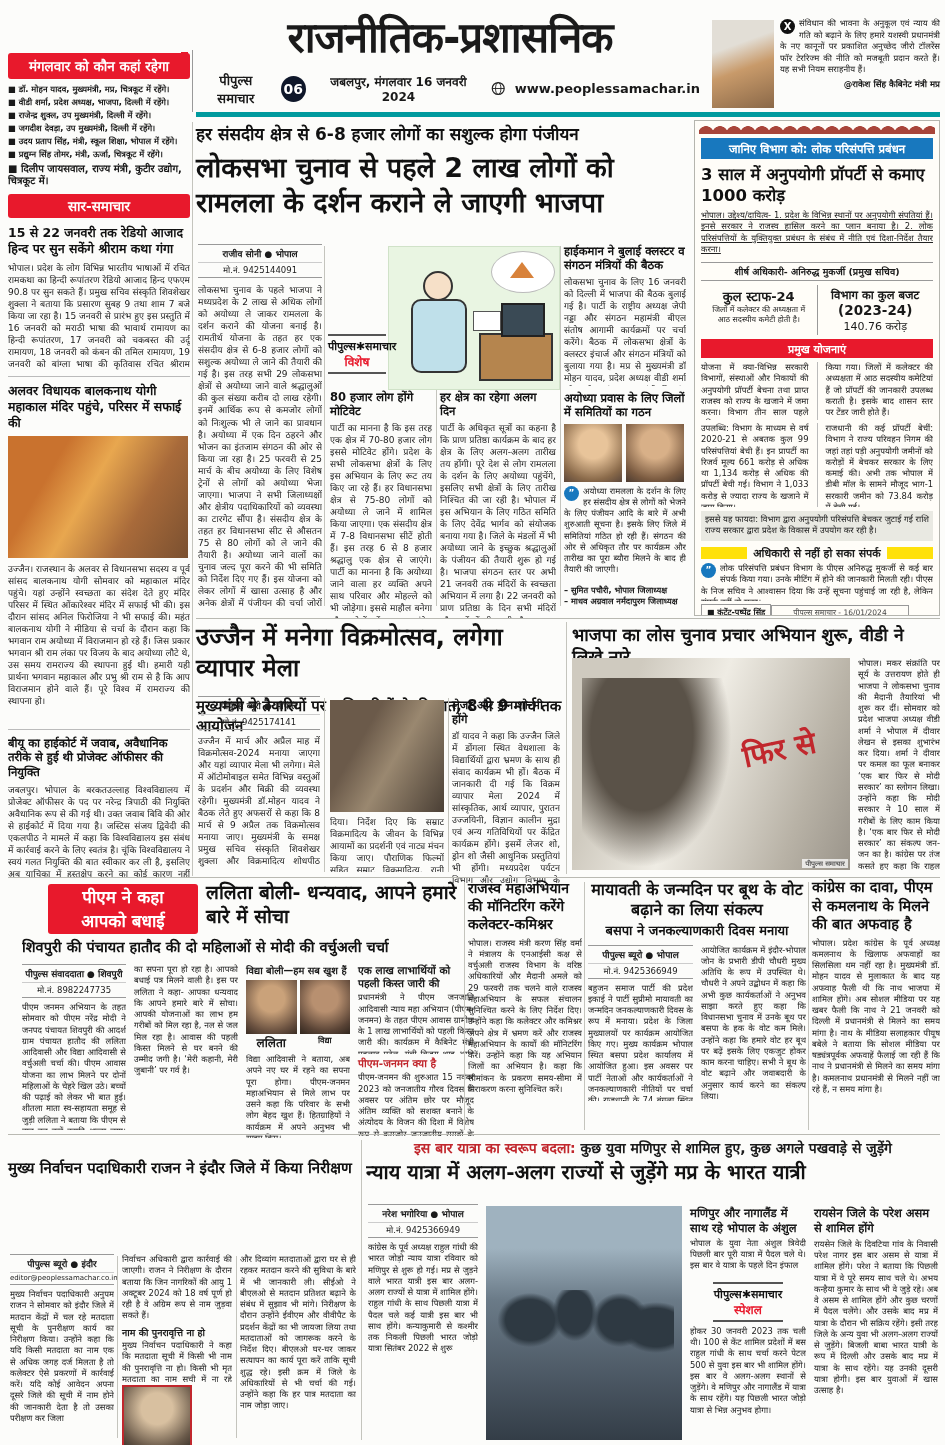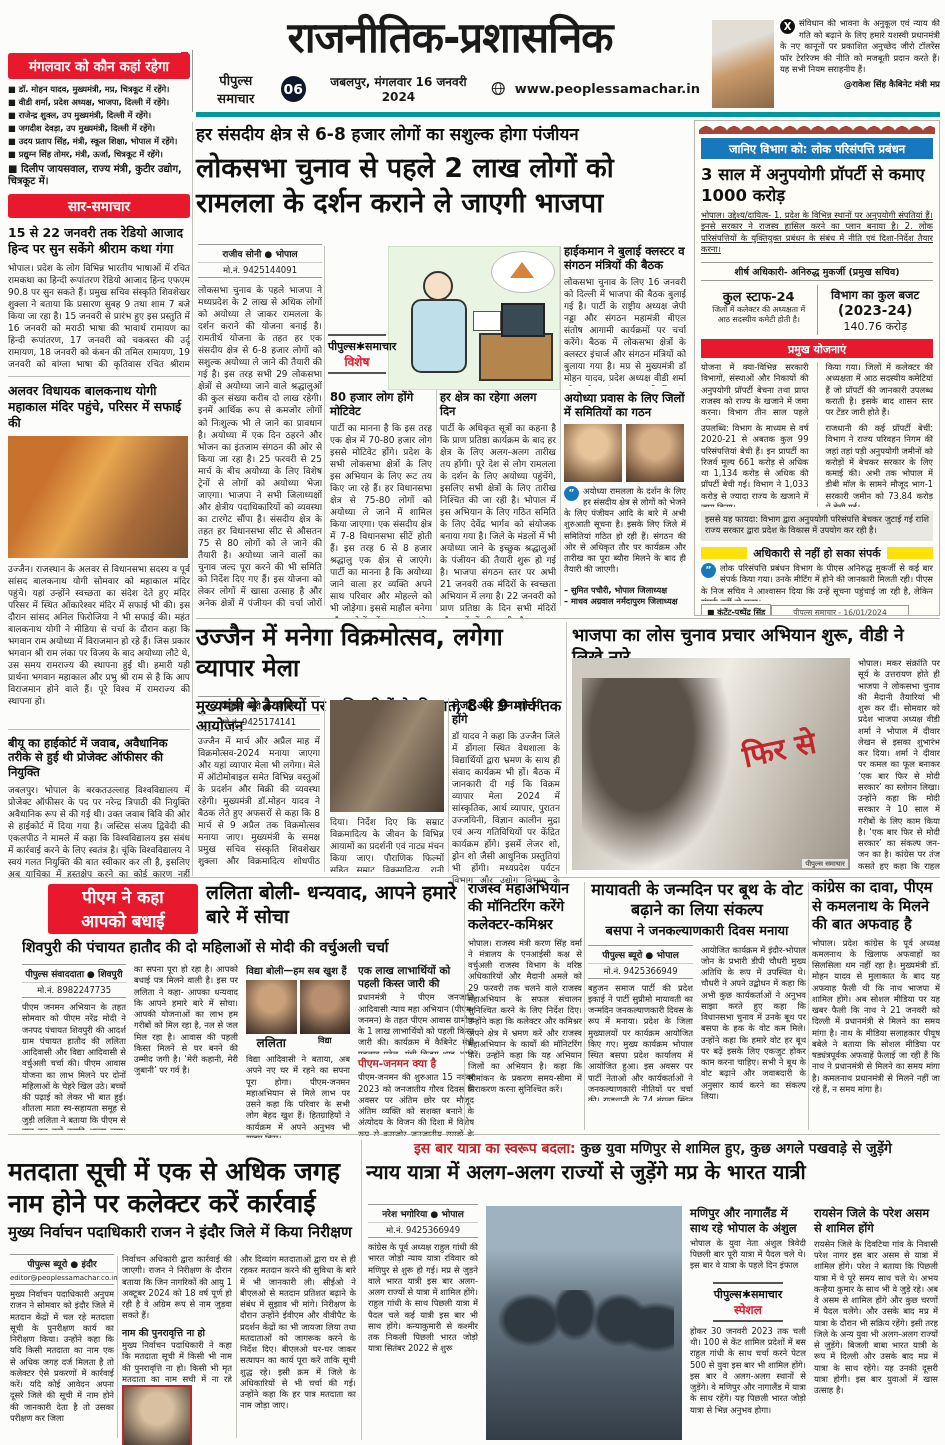--- a/index.html
+++ b/index.html
@@ -254,21 +254,20 @@
 
   <div class="abs" style="left:812px;top:878px;width:128px;height:256px;">
     <div class="headline" style="font-size:14.5px;">कांग्रेस का दावा, पीएम से कमलनाथ के मिलने की बात अफवाह है</div>
     <div class="body85 clip" style="margin-top:4px;height:188px;">भोपाल। प्रदेश कांग्रेस के पूर्व अध्यक्ष कमलनाथ के खिलाफ अफवाहों का सिलसिला थम नहीं रहा है। मुख्यमंत्री डॉ. मोहन यादव से मुलाकात के बाद यह अफवाह फैली थी कि नाथ भाजपा में शामिल होंगे। अब सोशल मीडिया पर यह खबर फैली कि नाथ ने 21 जनवरी को दिल्ली में प्रधानमंत्री से मिलने का समय मांगा है। नाथ के मीडिया सलाहकार पीयूष बबेले ने बताया कि सोशल मीडिया पर षड्यंत्रपूर्वक अफवाहें फैलाई जा रही हैं कि नाथ ने प्रधानमंत्री से मिलने का समय मांगा है। कमलनाथ प्रधानमंत्री से मिलने नहीं जा रहे हैं, न समय मांगा है।</div>
   </div>
   <div class="rule-v" style="left:808px;top:882px;height:248px;"></div>
 
   <div class="rule-h" style="left:8px;top:1134px;width:932px;"></div>
 
   <div class="abs" style="left:8px;top:1156px;width:350px;height:288px;">
-    <div class="headline" style="font-size:25px;">मतदाता सूची में एक से अधिक जगह नाम होने पर कलेक्टर करें कार्रवाई</div>
     <div class="headline" style="font-size:15px;margin-top:3px;">मुख्य निर्वाचन पदाधिकारी राजन ने इंदौर जिले में किया निरीक्षण</div>
     <div class="abs" style="left:2px;top:98px;width:104px;">
       <div class="byline"><span class="nm">पीपुल्स ब्यूरो ● इंदौर</span><div class="ph" style="font-size:7px;">editor@peoplessamachar.co.in</div></div>
       <div class="body85 clip" style="margin-top:4px;height:144px;">मुख्य निर्वाचन पदाधिकारी अनुपम राजन ने सोमवार को इंदौर जिले में मतदान केंद्रों में चल रहे मतदाता सूची के पुनरीक्षण कार्य का निरीक्षण किया। उन्होंने कहा कि यदि किसी मतदाता का नाम एक से अधिक जगह दर्ज मिलता है तो कलेक्टर ऐसे प्रकरणों में कार्रवाई करें। यदि कोई आवेदन अपना दूसरे जिले की सूची में नाम होने की जानकारी देता है तो उसका परीक्षण कर जिला</div>
     </div>
     <div class="abs" style="left:114px;top:98px;width:110px;">
       <div class="body85 clip" style="height:70px;">निर्वाचन अधिकारी द्वारा कार्रवाई की जाएगी। राजन ने निरीक्षण के दौरान बताया कि जिन नागरिकों की आयु 1 अक्टूबर 2024 को 18 वर्ष पूर्ण हो रही है वे अग्रिम रूप से नाम जुड़वा सकते हैं।</div>
       <div class="b" style="font-size:9.5px;margin-top:2px;">नाम की पुनरावृत्ति ना हो</div>
       <div class="body85 clip" style="height:42px;margin-top:1px;">मुख्य निर्वाचन पदाधिकारी ने कहा कि मतदाता सूची में किसी भी नाम की पुनरावृत्ति ना हो। किसी भी मृत मतदाता का नाम सूची में ना रहे इसका ध्यान रखा जाए।</div>
       <div style="width:66px;height:62px;margin-top:3px;border:2px solid #c1272d;background:radial-gradient(circle at 50% 35%,#d8c0a0 0 30%,#6a5a4a 75%,#3a322a);"></div>

